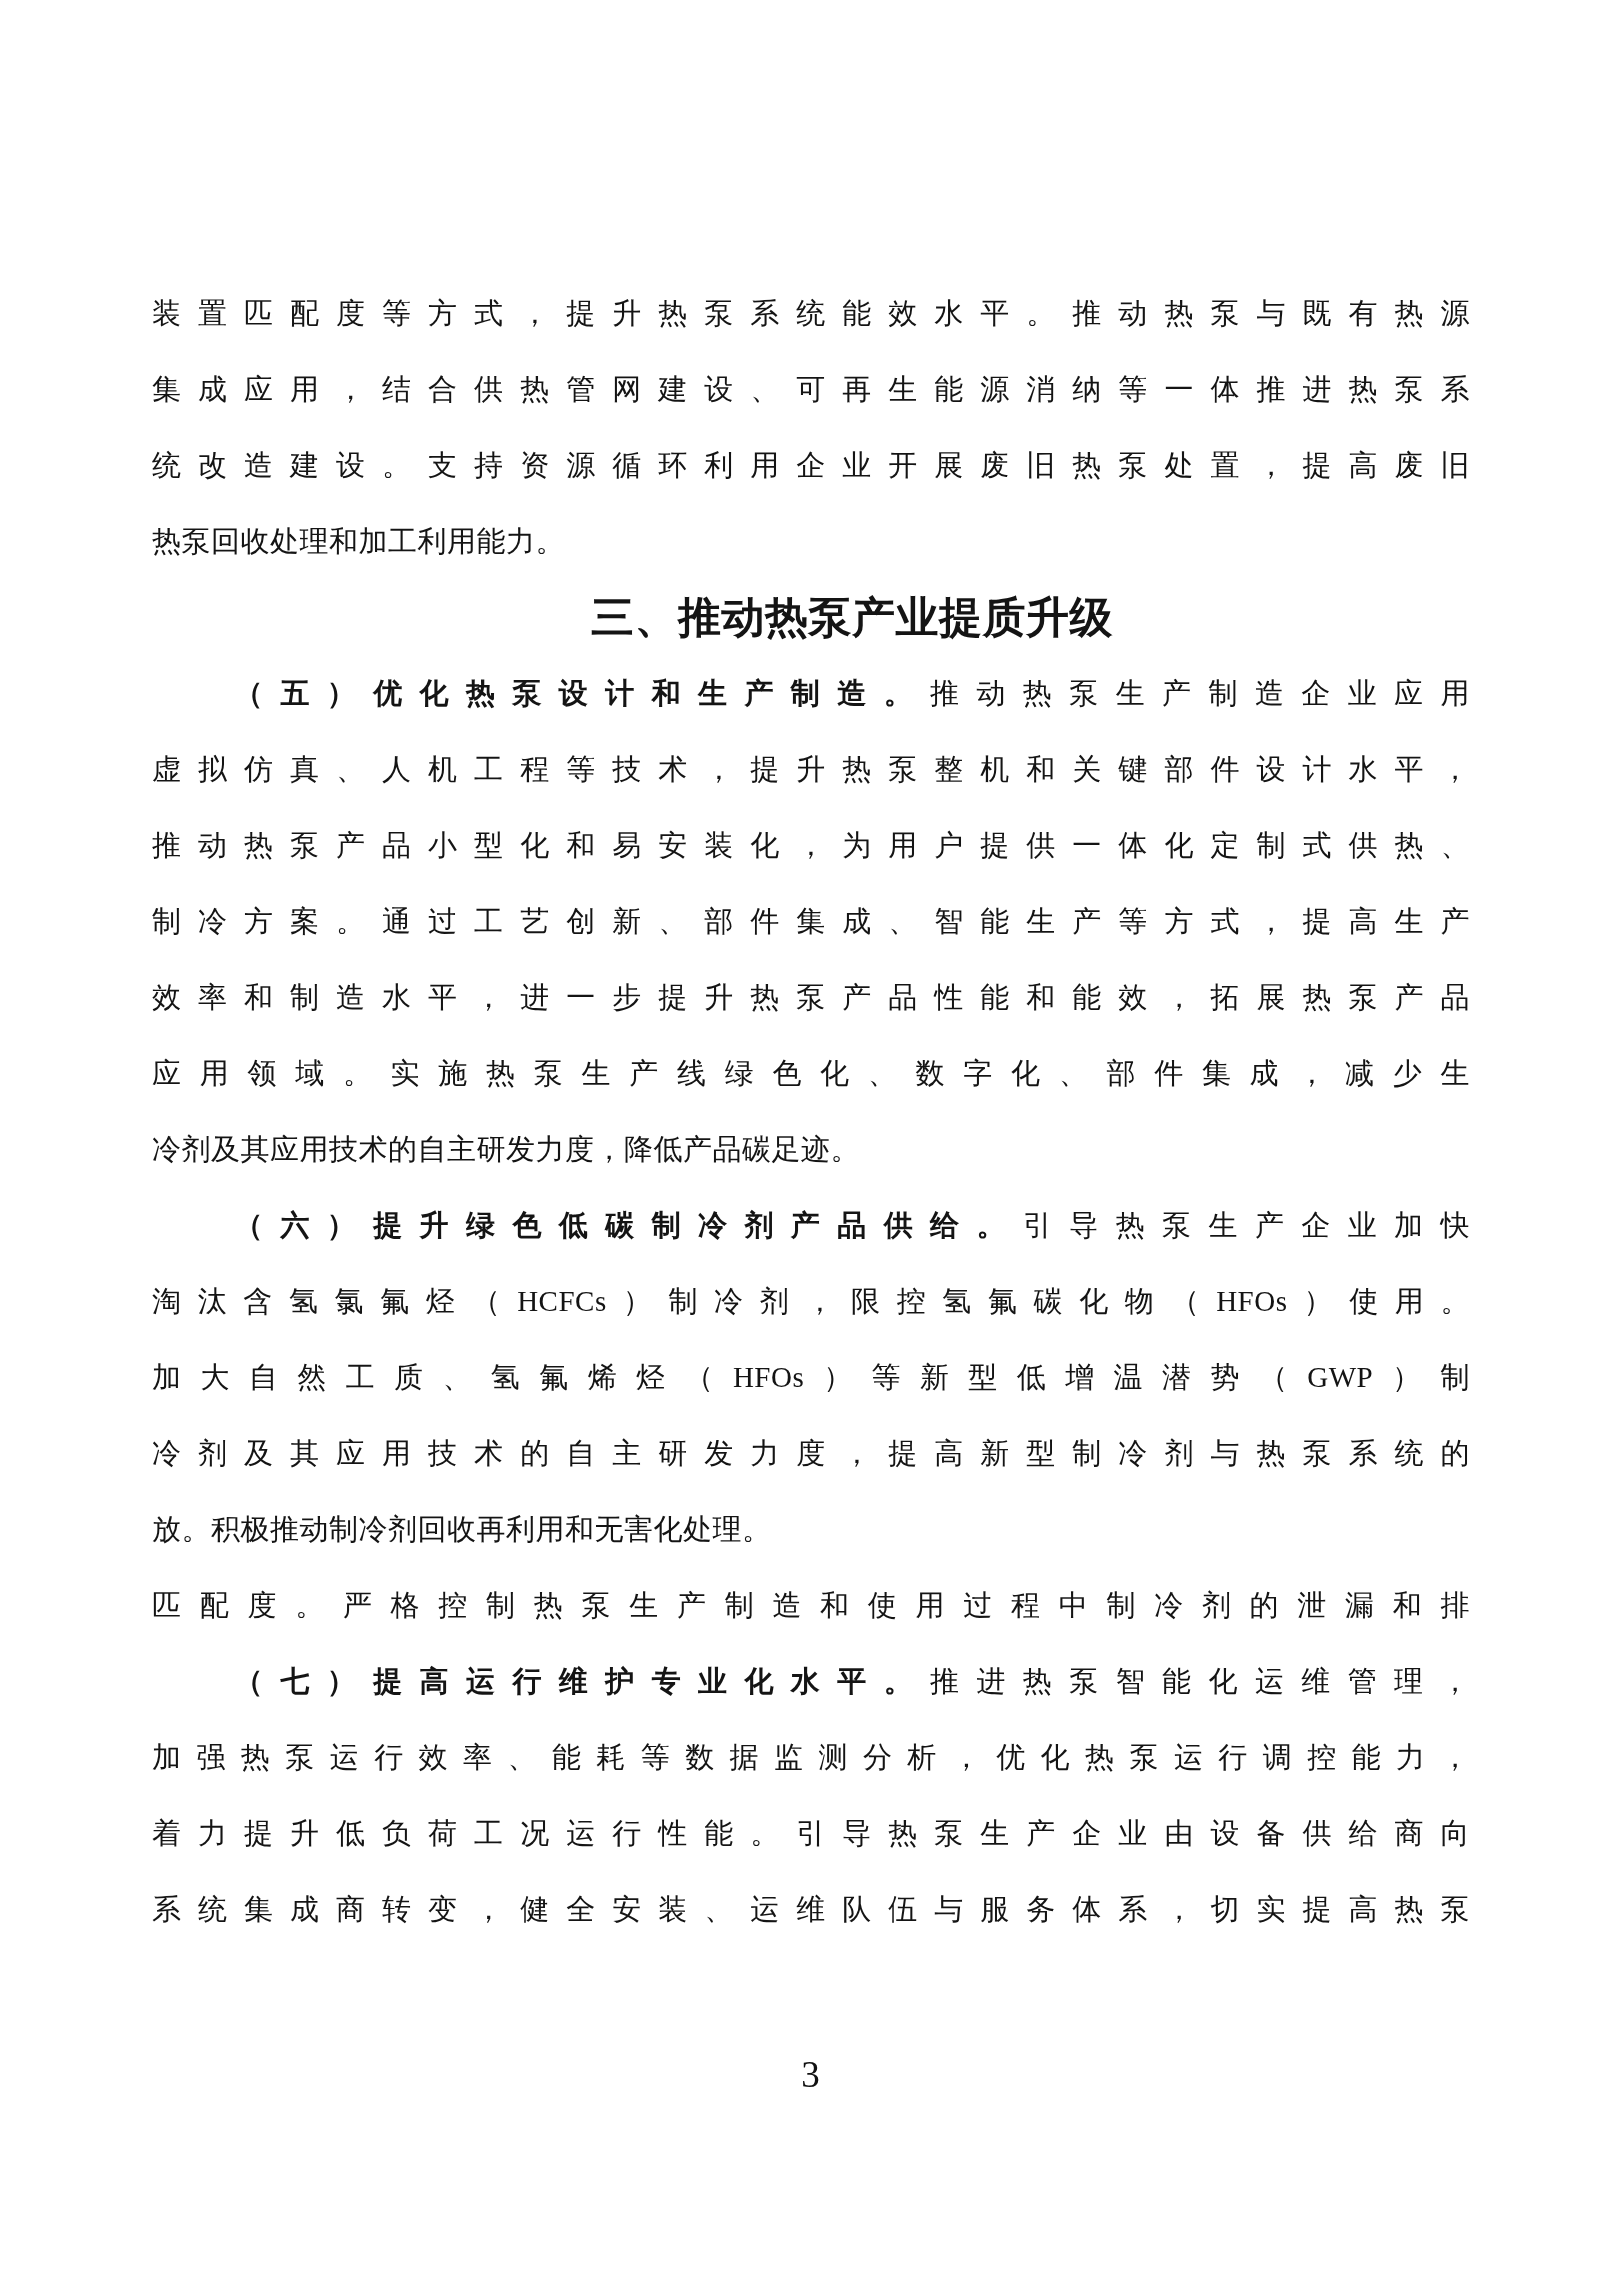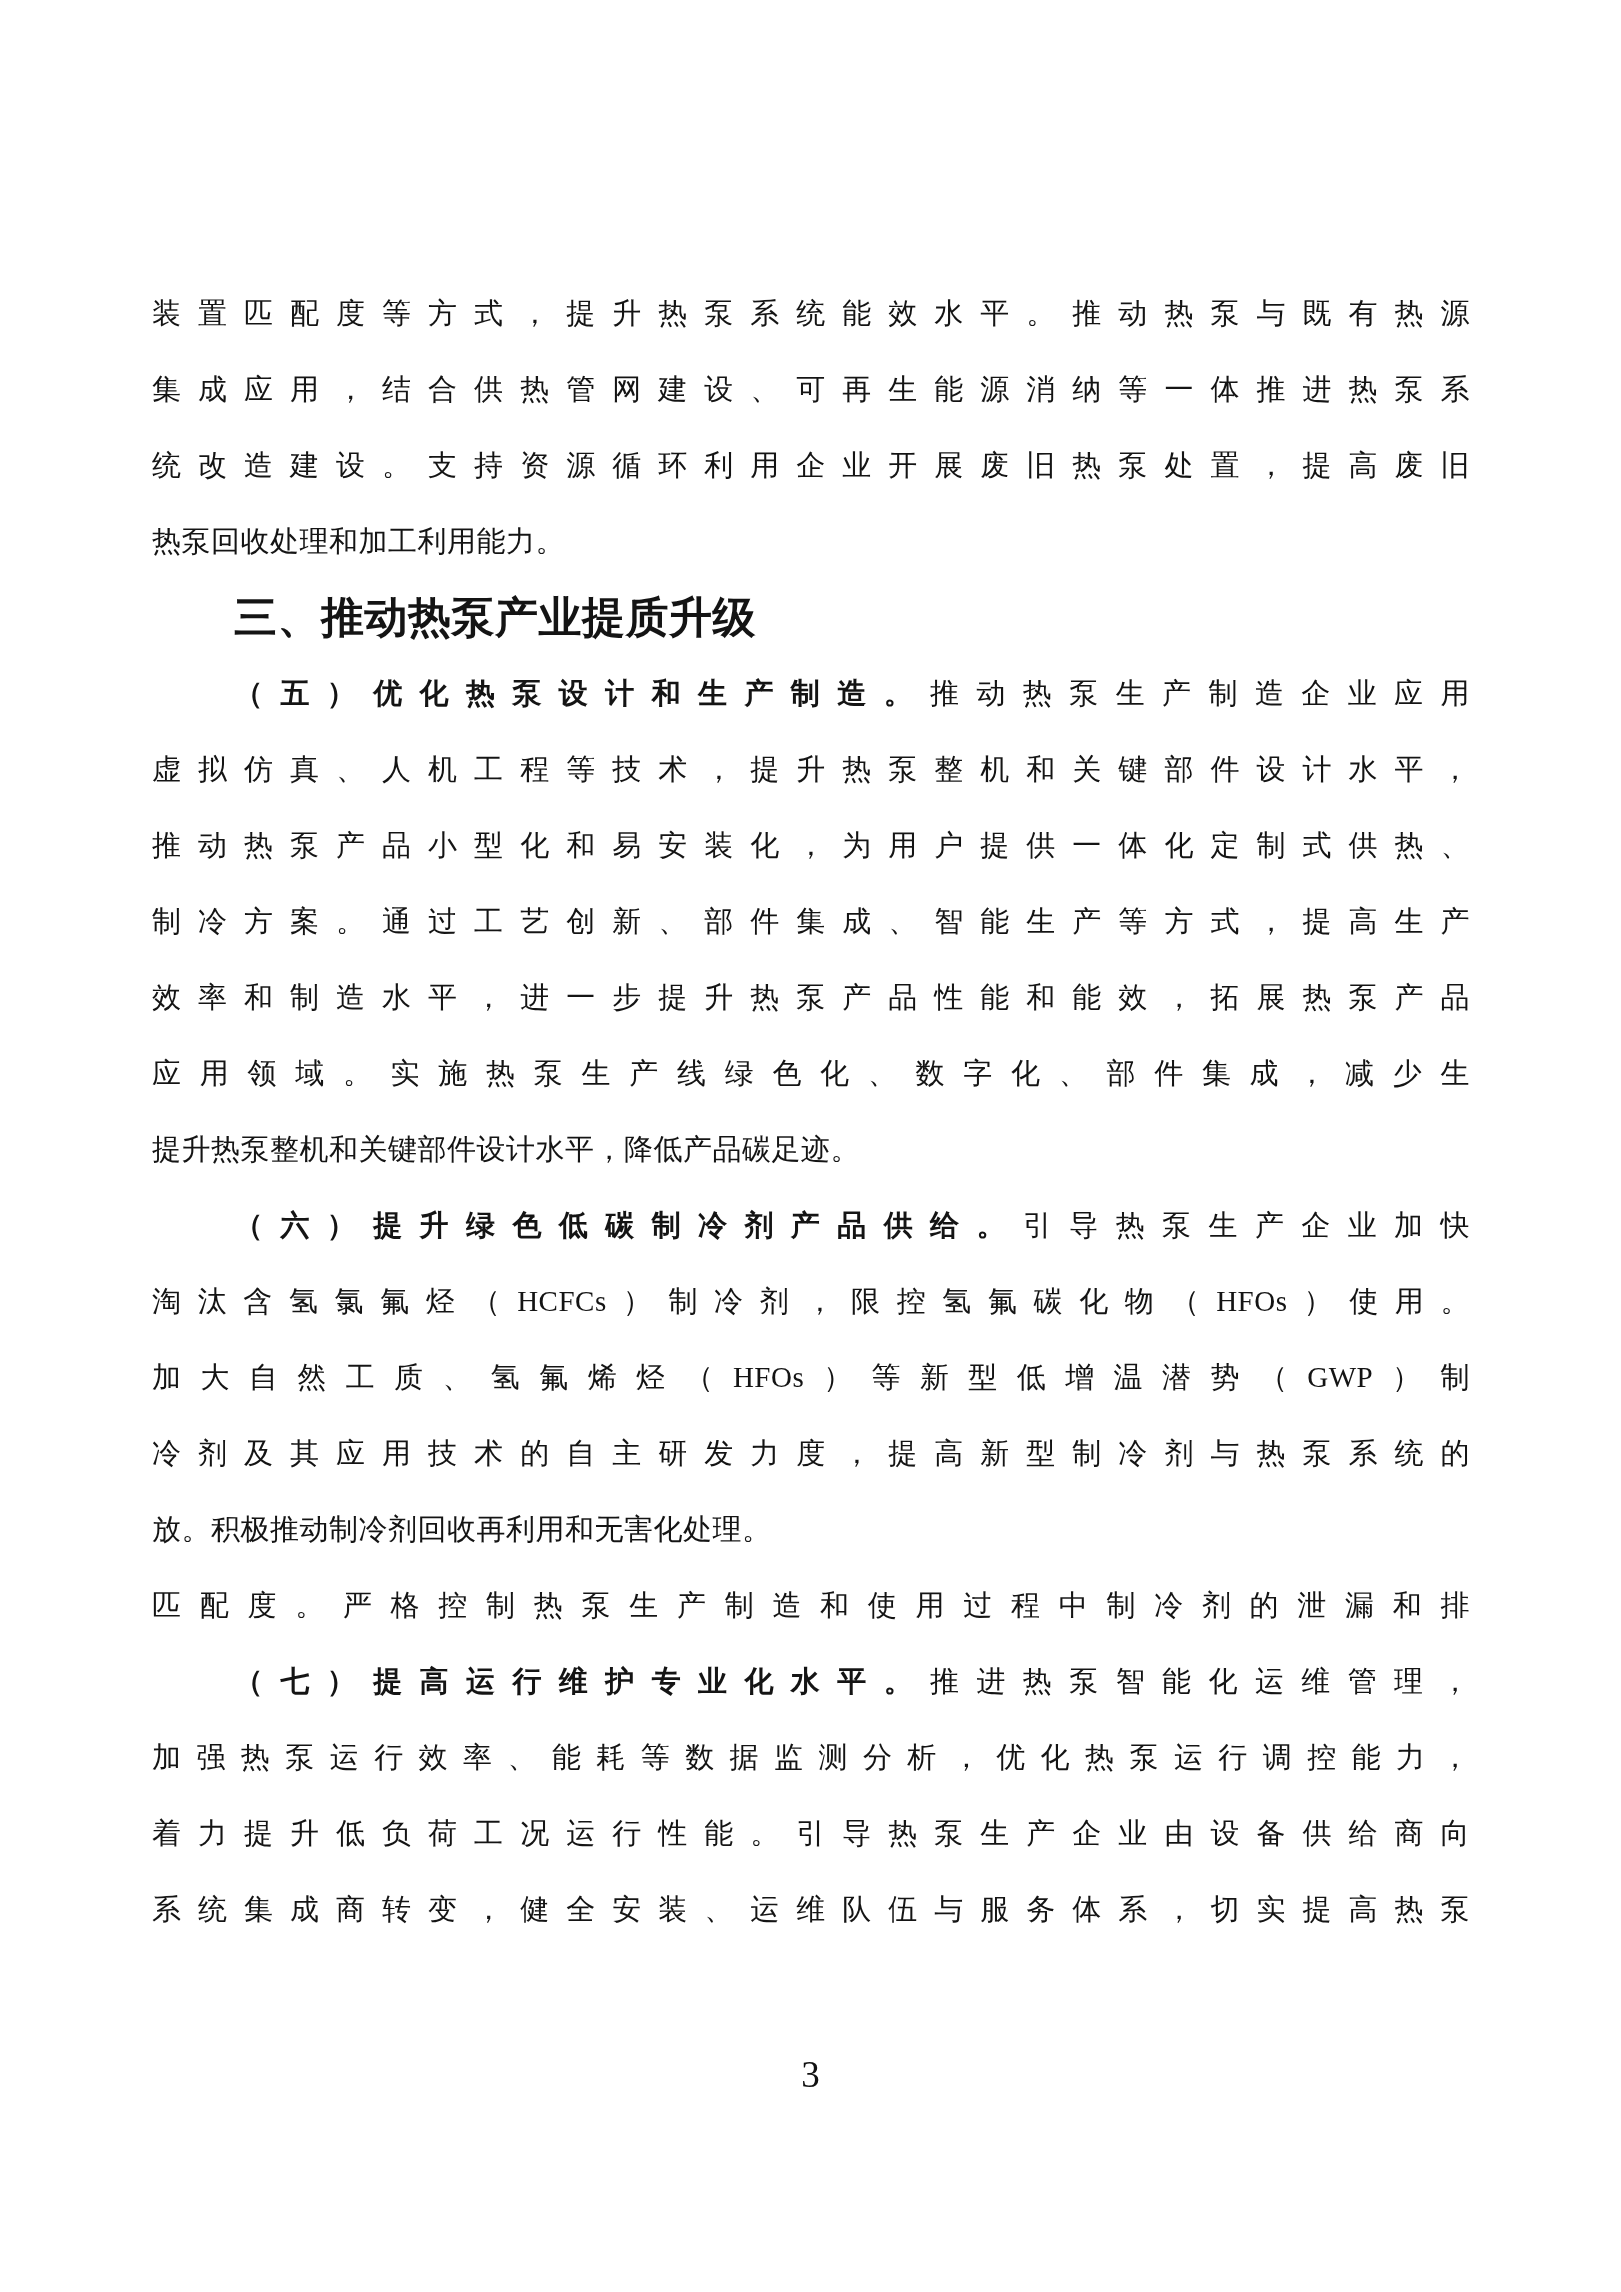--- a/index.html
+++ b/index.html
@@ -28,20 +28,21 @@
   .line.fill {
     text-align: justify;
     text-align-last: justify;
   }
   .line.indent { text-indent: 82px; }
   .line .lead { font-weight: bold; }
   .line.h {
     font-family: "Liberation Sans", sans-serif;
     font-weight: bold;
     font-size: 43px;
+    text-align: center;
   }
   .page-num {
     position: absolute;
     left: 0;
     top: 2052px;
     width: 100%;
     text-align: center;
     font-size: 37px;
     line-height: 45px;
     font-family: "Liberation Serif", serif;
@@ -57,21 +58,21 @@
       <div class="line p fill">集成应用，结合供热管网建设、可再生能源消纳等一体推进热泵系</div>
       <div class="line p fill">统改造建设。支持资源循环利用企业开展废旧热泵处置，提高废旧</div>
       <div class="line p">热泵回收处理和加工利用能力。</div>
       <div class="line h indent"><span class="lead">三、推动热泵产业提质升级</span></div>
       <div class="line p fill indent"><span class="lead">（五）优化热泵设计和生产制造。</span>推动热泵生产制造企业应用</div>
       <div class="line p fill">虚拟仿真、人机工程等技术，提升热泵整机和关键部件设计水平，</div>
       <div class="line p fill">推动热泵产品小型化和易安装化，为用户提供一体化定制式供热、</div>
       <div class="line p fill">制冷方案。通过工艺创新、部件集成、智能生产等方式，提高生产</div>
       <div class="line p fill">效率和制造水平，进一步提升热泵产品性能和能效，拓展热泵产品</div>
       <div class="line p fill">应用领域。实施热泵生产线绿色化、数字化、部件集成，减少生</div>
-      <div class="line p">提升热泵整机和关键部件设计水平，降低产品碳足迹。</div>
+      <div class="line p">冷剂及其应用技术的自主研发力度，降低产品碳足迹。</div>
       <div class="line p fill indent"><span class="lead">（六）提升绿色低碳制冷剂产品供给。</span>引导热泵生产企业加快</div>
       <div class="line p fill">淘汰含氢氯氟烃（HCFCs）制冷剂，限控氢氟碳化物（HFOs）使用。</div>
       <div class="line p fill">加大自然工质、氢氟烯烃（HFOs）等新型低增温潜势（GWP）制</div>
       <div class="line p fill">冷剂及其应用技术的自主研发力度，提高新型制冷剂与热泵系统的</div>
       <div class="line p">放。积极推动制冷剂回收再利用和无害化处理。</div>
       <div class="line p fill">匹配度。严格控制热泵生产制造和使用过程中制冷剂的泄漏和排</div>
       <div class="line p fill indent"><span class="lead">（七）提高运行维护专业化水平。</span>推进热泵智能化运维管理，</div>
       <div class="line p fill">加强热泵运行效率、能耗等数据监测分析，优化热泵运行调控能力，</div>
       <div class="line p fill">着力提升低负荷工况运行性能。引导热泵生产企业由设备供给商向</div>
       <div class="line p fill">系统集成商转变，健全安装、运维队伍与服务体系，切实提高热泵</div>

